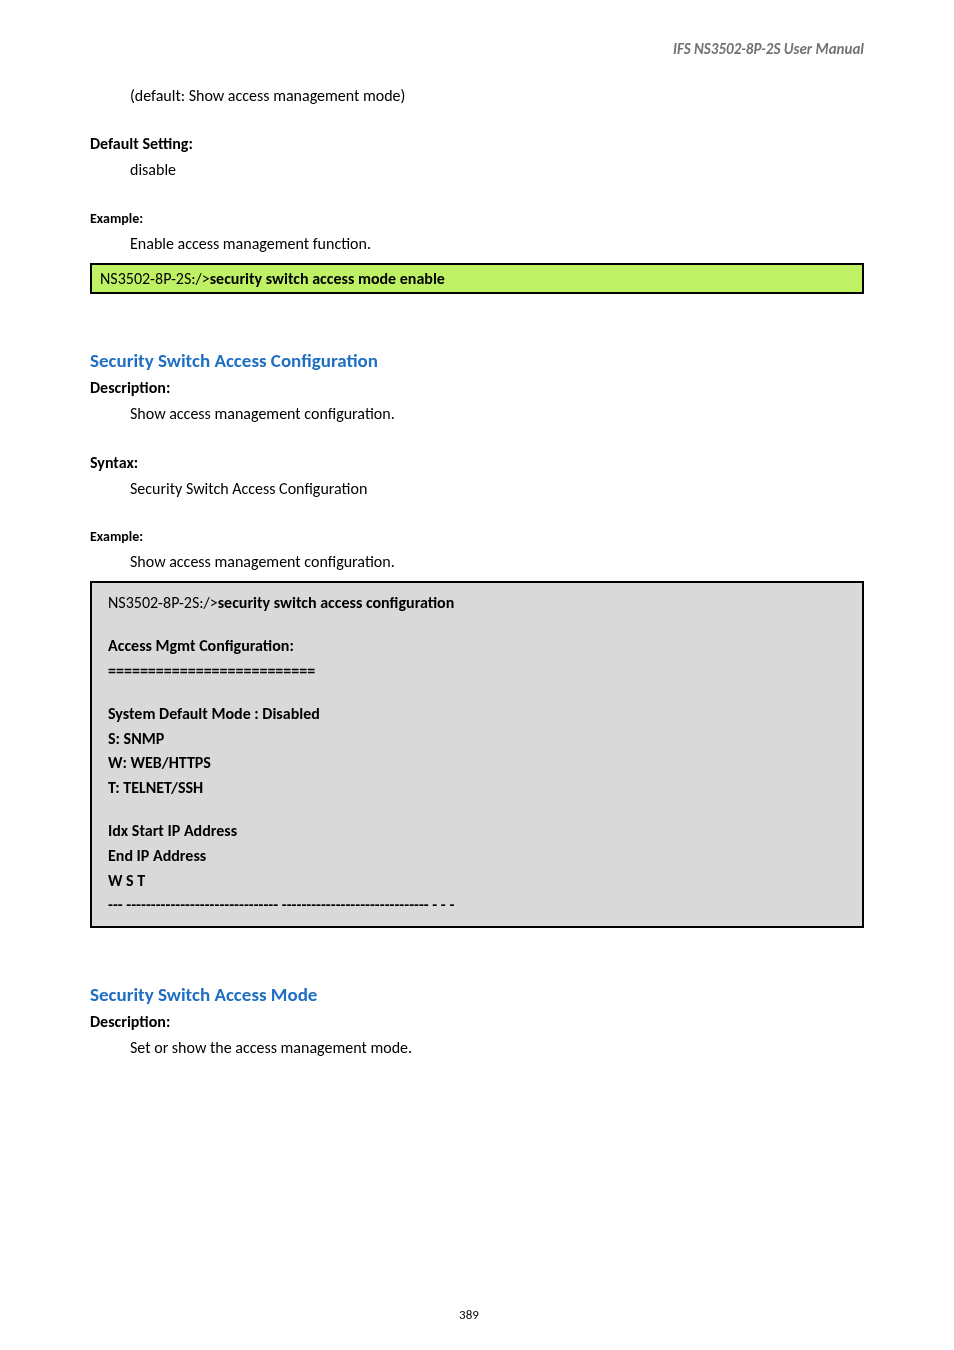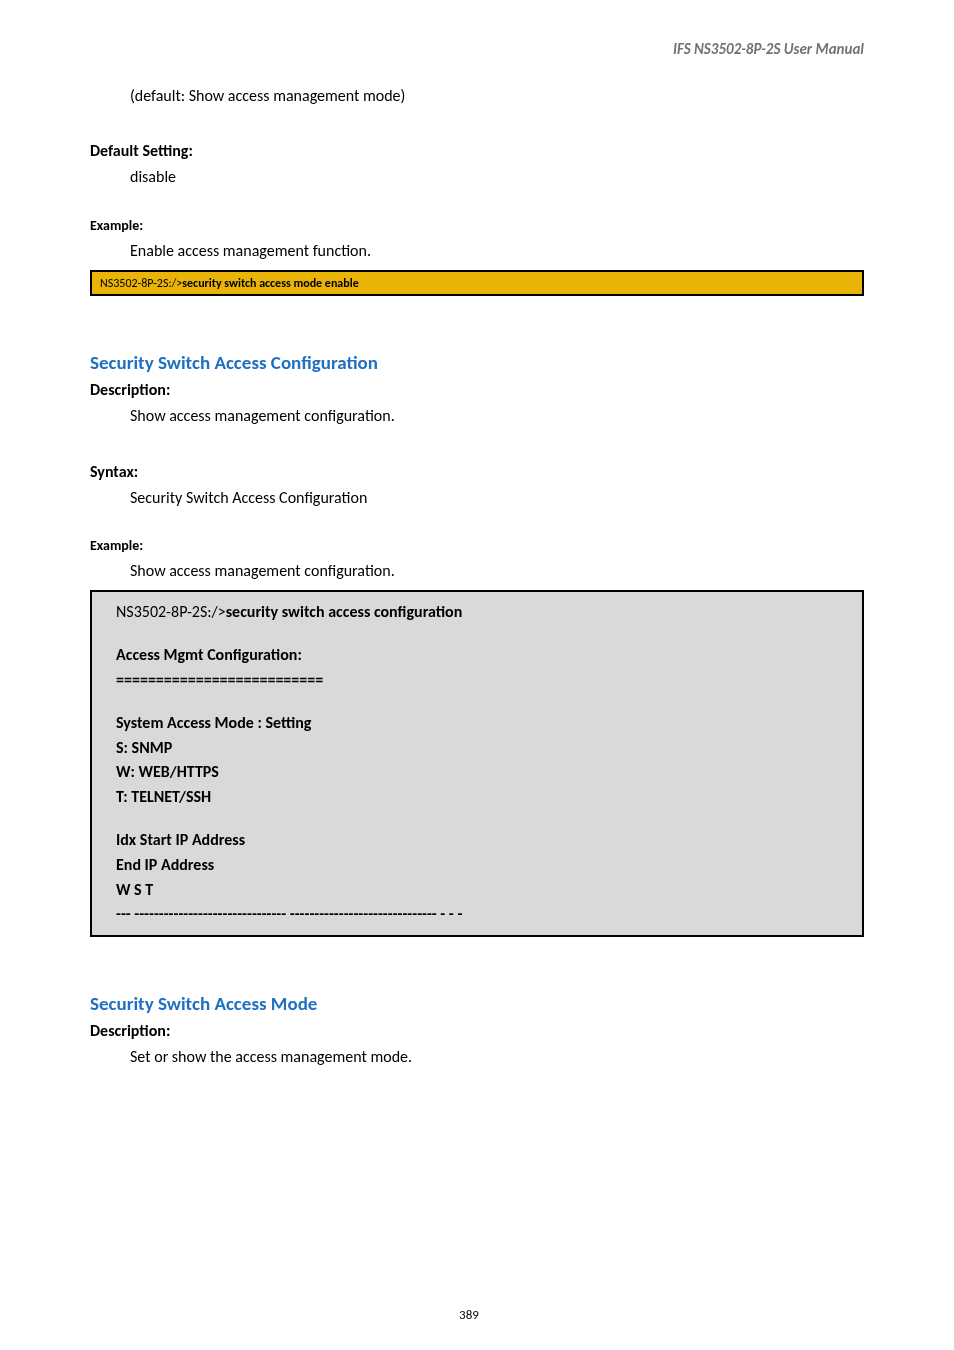--- a/index.html
+++ b/index.html
@@ -28,55 +28,55 @@
       color: #000;
       margin-left: 40px;
       margin-bottom: 8px;
       line-height: 1.4;
     }
     .label-bold {
       font-size: 16px;
       font-weight: bold;
       color: #000;
       margin-bottom: 6px;
-      margin-top: 34px;
+      margin-top: 27px;
     }
     .example-label {
       font-size: 14px;
       font-weight: bold;
       color: #000;
       margin-top: 28px;
       margin-bottom: 6px;
     }
     .section-heading {
       font-size: 19px;
       font-weight: bold;
       color: #1F6FC2;
       margin-top: 55px;
       margin-bottom: 6px;
     }
     .cmd-box {
-      background: #eab308;
+      background: #bef264;
       border: 2.5px double #000;
       padding: 4px 8px;
-      font-size: 12px;
+      font-size: 16px;
       color: #000;
       margin-top: 4px;
       margin-bottom: 8px;
     }
     .cmd-box .prefix {
       font-weight: normal;
     }
     .cmd-box .cmd {
       font-weight: bold;
     }
     .config-box {
       background: #D9D9D9;
       border: 2.5px double #000;
-      padding: 8px 24px;
+      padding: 8px 16px;
       font-size: 16px;
       color: #000;
       margin-top: 4px;
       margin-bottom: 19px;
       line-height: 1.55;
     }
     .config-box .bold {
       font-weight: bold;
     }
     .config-box .row-line {
@@ -125,21 +125,21 @@
 <div class="body-text">Show access management configuration.</div>
 
 <div class="config-box">
   <div>
     <span>NS3502-8P-2S:/&gt;</span><span class="bold">security switch access configuration</span>
   </div>
   <div class="spacer-md"></div>
   <div class="bold">Access Mgmt Configuration:</div>
   <div class="bold">==========================</div>
   <div class="spacer-md"></div>
-  <div class="bold">System Access Mode : Setting</div>
+  <div class="bold">System Default Mode : Disabled</div>
   <div class="bold">S: SNMP</div>
   <div class="bold">W: WEB/HTTPS</div>
   <div class="bold">T: TELNET/SSH</div>
   <div class="spacer-md"></div>
   <div class="row-line bold">
     <span class="col1">Idx Start IP Address</span>
     <span>End IP Address</span>
   </div>
   <div class="bold">W S T</div>
   <div class="bold">--- ------------------------------- ------------------------------ - - -</div>

